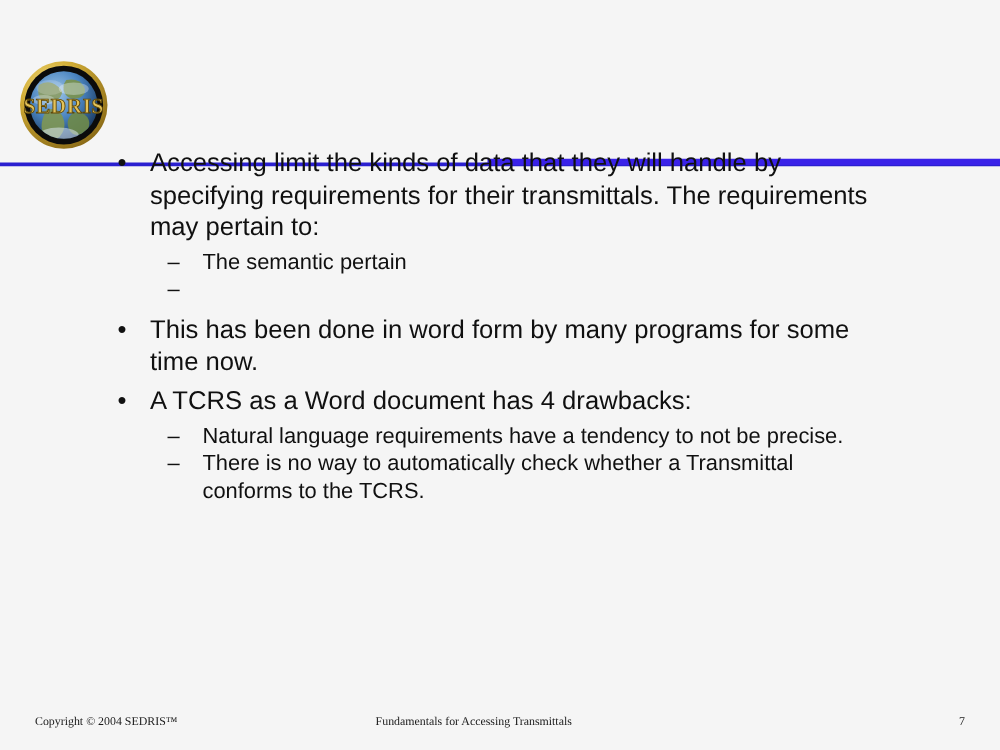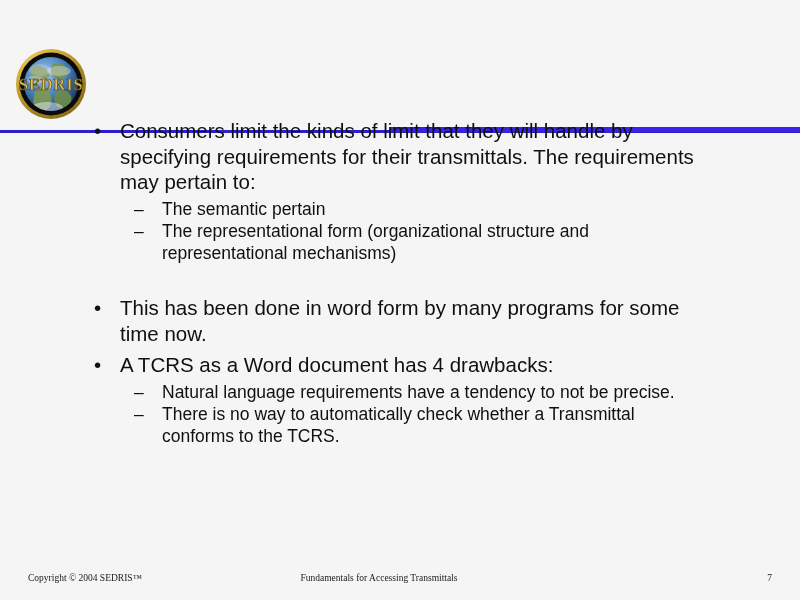--- a/index.html
+++ b/index.html
@@ -218,32 +218,31 @@
   <div id="header-rule-left"></div>
   <div id="header-rule-right"></div>
 </div>
 
 <div id="slide-body">
 
   <div class="block-outer">
     <ul class="level1">
       <li class="bullet1">
         <span class="marker">•</span>
-        <span class="txt w-main">Consumers limit the kinds of limit that they will handle by specifying requirements for their transmittals. The requirements may pertain to:</span>
+        <span class="txt w-main">Accessing limit the kinds of data that they will handle by specifying requirements for their transmittals. The requirements may pertain to:</span>
       </li>
     </ul>
     <div class="block-inner">
       <ul class="level2">
         <li class="bullet2">
           <span class="marker">–</span>
           <span class="txt w-sub">The semantic pertain</span>
         </li>
         <li class="bullet2">
           <span class="marker">–</span>
-          <span class="txt w-sub">The representational form (organizational structure and representational mechanisms)</span>
         </li>
       </ul>
     </div>
   </div>
 
   <div class="spacer-lg"></div>
 
   <div class="block-outer">
     <ul class="level1">
       <li class="bullet1">

